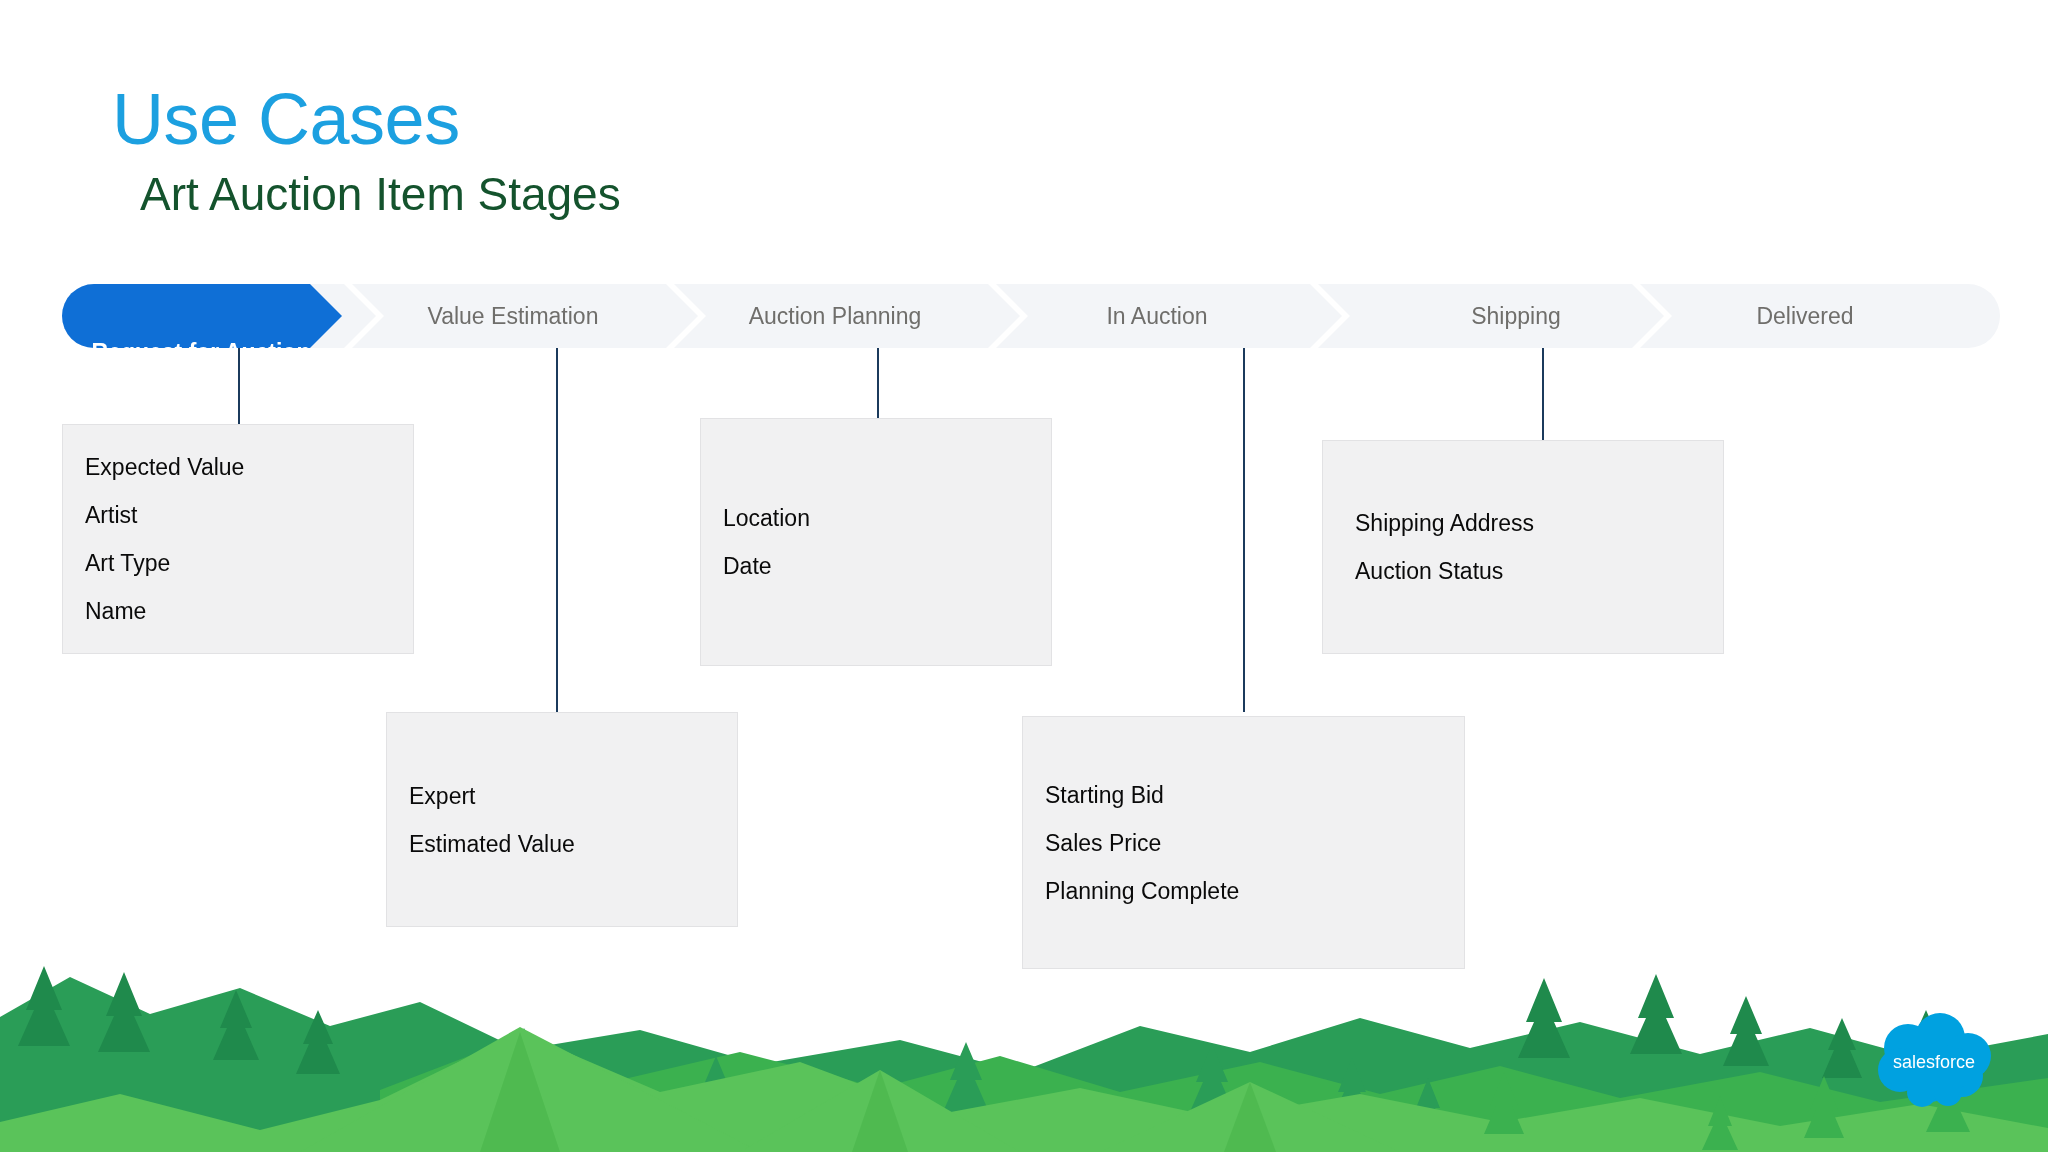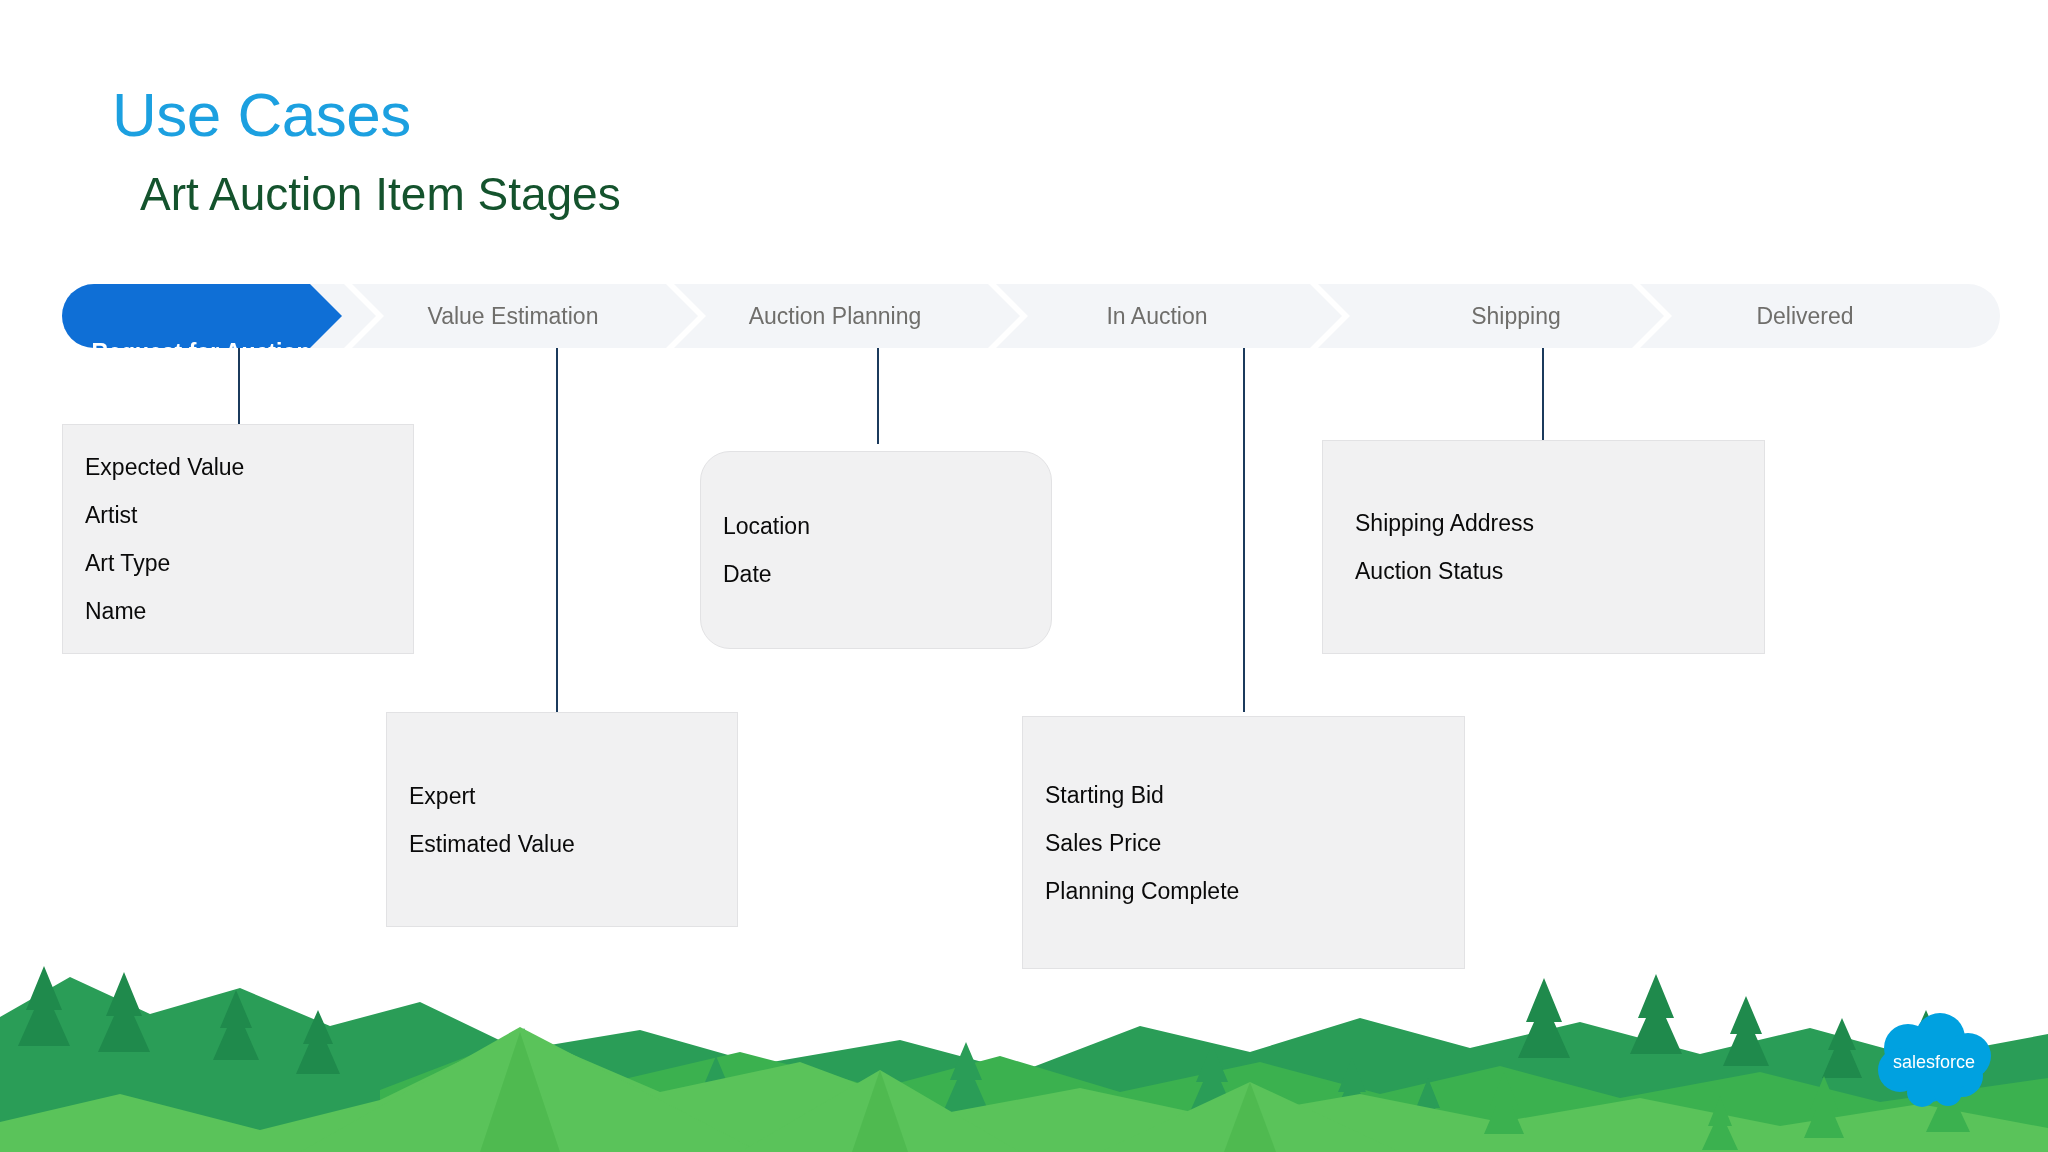--- a/index.html
+++ b/index.html
@@ -16,21 +16,21 @@
     width: 2048px;
     height: 1152px;
     background: #ffffff;
   }
 
   
   .title {
     position: absolute;
     left: 112px;
     top: 82px;
-    font-size: 62px;
+    font-size: 72px;
     line-height: 1.05;
     font-weight: 400;
     color: #1ca0e0;
     letter-spacing: -0.5px;
     white-space: nowrap;
   }
   .subtitle {
     position: absolute;
     left: 140px;
     top: 170px;
@@ -173,32 +173,32 @@
     <div class="detail-line">Artist</div>
     <div class="detail-line">Art Type</div>
     <div class="detail-line">Name</div>
   </div>
 
   <div class="detail-box" style="left:380px; top:712px; width:352px; height:215px;margin-left:6px;">
     <div class="detail-line">Expert</div>
     <div class="detail-line">Estimated Value</div>
   </div>
 
-  <div class="detail-box" style="left:700px; top:451px; width:352px; height:198px;border-radius:30px;">
+  <div class="detail-box" style="left:700px; top:418px; width:352px; height:248px;">
     <div class="detail-line">Location</div>
     <div class="detail-line">Date</div>
   </div>
 
   <div class="detail-box" style="left:1022px; top:716px; width:443px; height:253px;">
     <div class="detail-line">Starting Bid</div>
     <div class="detail-line">Sales Price</div>
     <div class="detail-line">Planning Complete</div>
   </div>
 
-  <div class="detail-box" style="left:1322px; top:440px; width:443px; height:214px;padding-left:32px;">
+  <div class="detail-box" style="left:1322px; top:440px; width:402px; height:214px;padding-left:32px;">
     <div class="detail-line">Shipping Address</div>
     <div class="detail-line">Auction Status</div>
   </div>
 
   <div class="footer-art">
     <svg viewBox="0 0 2048 230" preserveAspectRatio="none">
 
       <g fill="#2a9d57">
         <path d="M0,95 L70,55 L150,92 L240,66 L330,104 L420,80 L520,128 L640,108 L760,142 L900,118
                  L1020,150 L1140,104 L1250,130 L1360,96 L1470,126 L1580,100 L1700,132 L1810,106

